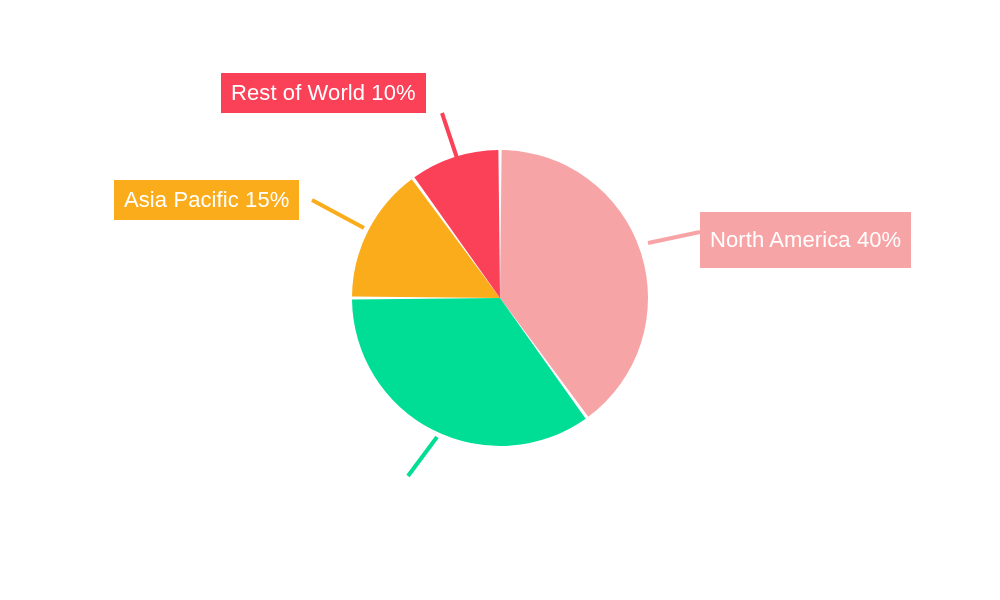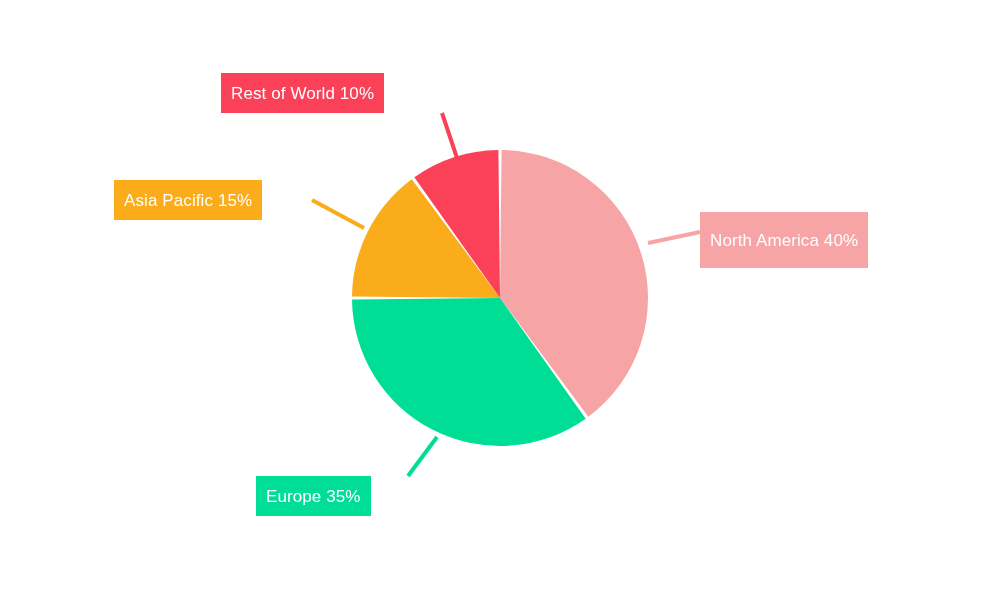--- a/index.html
+++ b/index.html
@@ -25,21 +25,21 @@
     height: 600px;
     display: block;
   }
   .pie-label {
     position: absolute;
     display: flex;
     align-items: center;
     box-sizing: border-box;
     color: #ffffff;
     font-family: "Liberation Sans", sans-serif;
-    font-size: 17px;
+    font-size: 22px;
     line-height: 1;
     white-space: nowrap;
     padding: 0 10px;
     letter-spacing: 0.1px;
   }
   .lbl-north-america {
     left: 700px;
     top: 212px;
     height: 56px;
   }
@@ -76,19 +76,18 @@
     <path d="M 500 298 L 585.69 418.67 A 148 148 0 0 1 352.01 299.60 Z" fill="#00DE96"></path>
 
     <path d="M 500 298 L 352.01 296.40 A 148 148 0 0 1 411.72 179.21 Z" fill="#FAAC1A"></path>
 
     <path d="M 500 298 L 414.31 177.33 A 148 148 0 0 1 498.40 150.01 Z" fill="#FB4158"></path>
 
   </svg>
 
   <div class="pie-label lbl-north-america" style="background:#F7A4A6;">North America 40%</div>
 
-  <div class="pie-label lbl-europe" style="background:#00DE96;">Europe 35%</div>
 
   <div class="pie-label lbl-asia-pacific" style="background:#FAAC1A;">Asia Pacific 15%</div>
 
   <div class="pie-label lbl-rest-of-world" style="background:#FB4158;">Rest of World 10%</div>
 
 </div>
 
 </body></html>

